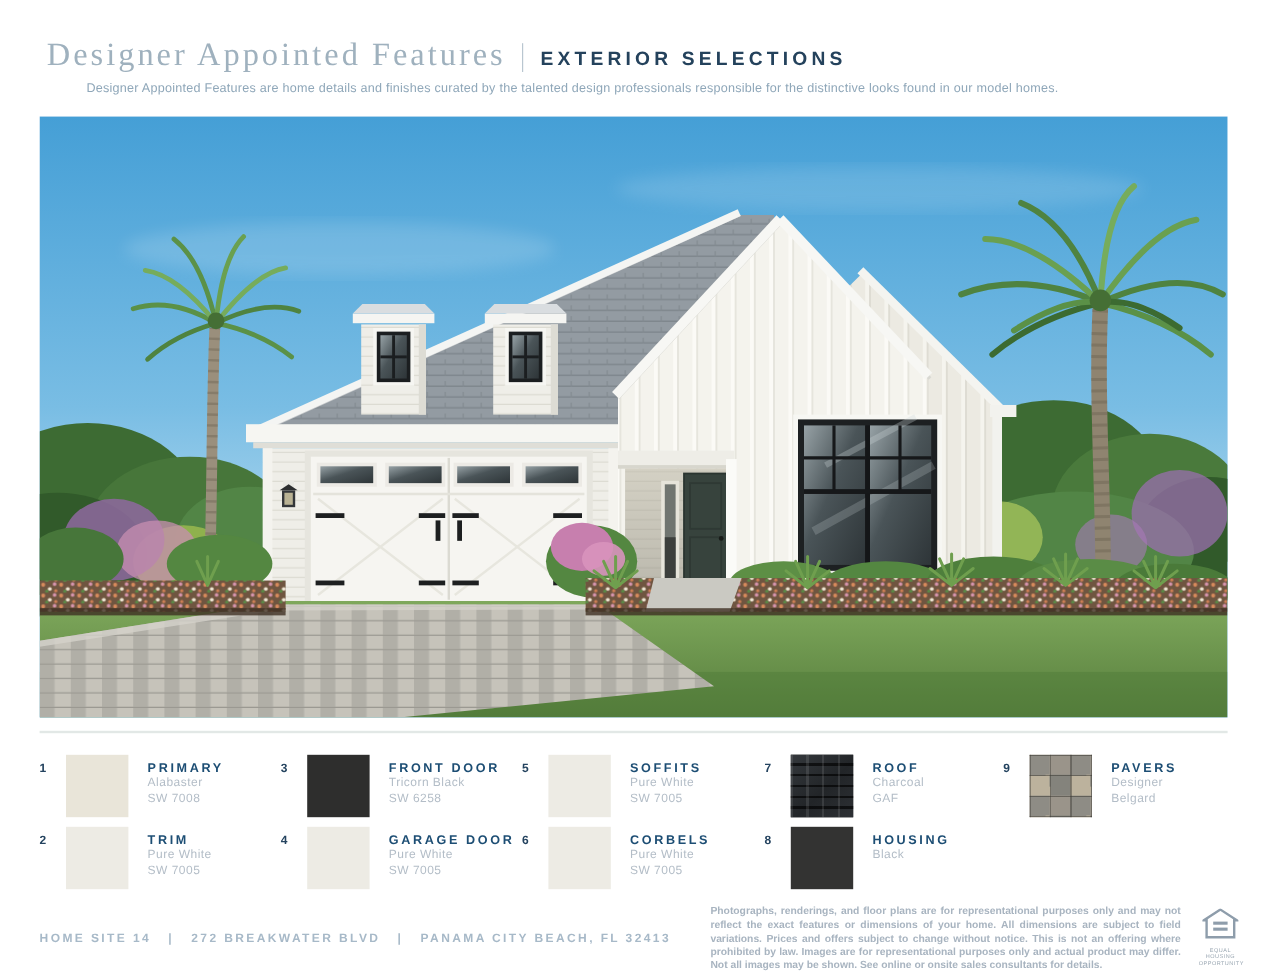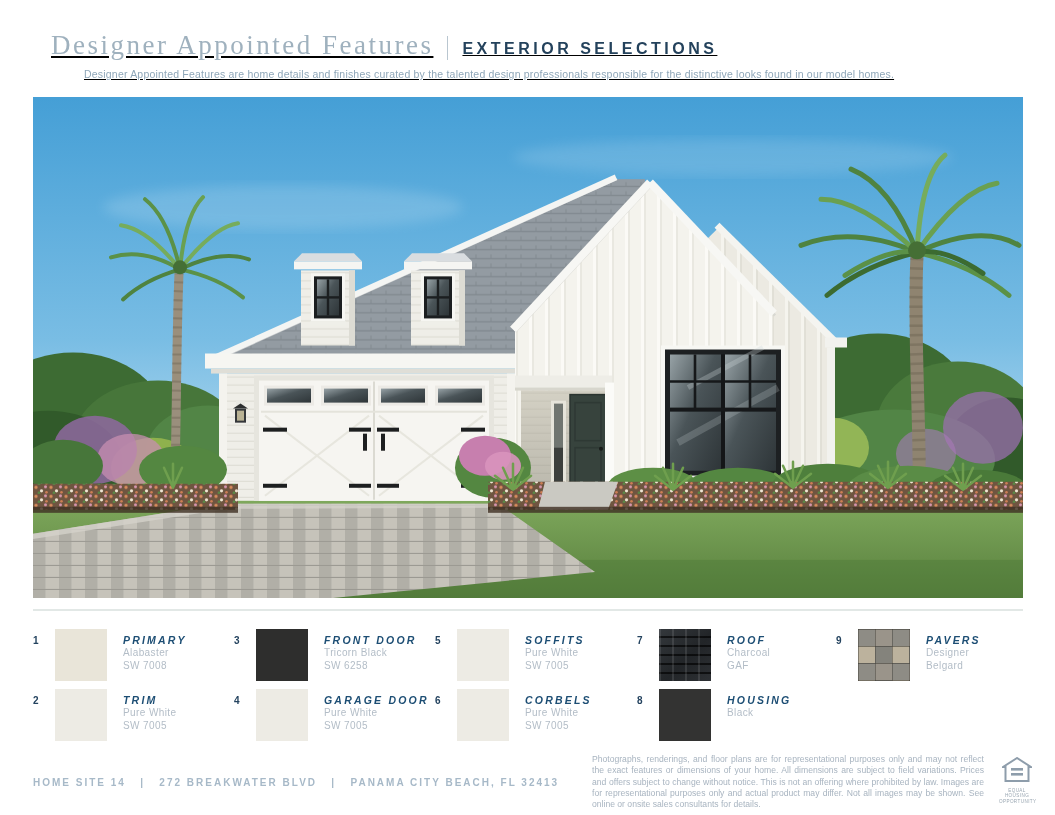--- a/index.html
+++ b/index.html
@@ -1,59 +1,59 @@
 <!DOCTYPE html>
 <html><head>
 <meta charset="utf-8">
 <style>
   html,body{margin:0;padding:0;background:#ffffff;}
   body{width:1055px;height:815px;position:relative;overflow:hidden;
        font-family:"Liberation Sans",sans-serif;-webkit-font-smoothing:antialiased;}
 
   
-  .header{position:absolute;left:51px;top:30px;width:990px;text-decoration:underline;}
+  .header{position:absolute;left:39px;top:30px;width:990px;}
   .title-row{display:flex;align-items:baseline;gap:14px;}
   .title-serif{font-family:"Liberation Serif","DejaVu Serif",serif;
     font-size:27px;letter-spacing:2.5px;color:#9fb1be;font-weight:400;}
   .title-bar{width:1px;height:24px;background:#b9c6d0;align-self:center;margin-top:4px;}
   .title-caps{font-size:16px;font-weight:700;letter-spacing:3.5px;color:#24425c;text-align:center;}
   .subtitle{margin-top:7px;font-size:10.5px;letter-spacing:.2px;color:#8fa7b9;padding-left:33px;}
 
   
   .photo{position:absolute;left:33px;top:97px;width:990px;height:501px;overflow:hidden;background:#9ecbe8;}
   .photo svg{display:block;}
 
   
   .divider{position:absolute;left:33px;top:609px;width:990px;height:2px;background:#e2e8e6;}
 
   
   .legend-item{position:absolute;display:flex;align-items:flex-start;}
   .legend-num{width:14px;padding-top:6px;font-size:10px;font-weight:700;color:#24435f;}
   .legend-swatch{width:52px;height:52px;margin-left:8px;flex:0 0 auto;}
   .legend-text{margin-left:16px;padding-top:5px;}
-  .legend-label{font-size:10.5px;font-weight:700;letter-spacing:2.2px;color:#1d4e74;font-style:italic;}
+  .legend-label{font-size:10.5px;font-weight:700;letter-spacing:2.2px;color:#1d4e74;}
   .legend-line{font-size:10px;color:#b3bdc7;line-height:13px;letter-spacing:.4px;}
   .legend-line:first-of-type{margin-top:7px;}
   .sw-shingles{background-color:#26292c;
     background-image:
       repeating-linear-gradient(90deg,rgba(255,255,255,.10) 0 2px,rgba(0,0,0,0) 2px 13px),
       repeating-linear-gradient(0deg,rgba(0,0,0,0) 0 7px,rgba(0,0,0,.65) 7px 9px),
       linear-gradient(135deg,#34383c 0%,#222528 55%,#2d3034 100%);}
   .sw-pavers{background-color:#8f8d86;
     background-image:
       repeating-linear-gradient(0deg,rgba(60,58,52,.55) 0 1px,rgba(0,0,0,0) 1px 17px),
       repeating-linear-gradient(90deg,rgba(60,58,52,.45) 0 1px,rgba(0,0,0,0) 1px 17px),
       conic-gradient(#9a948a 25%,#84837c 0 50%,#bcb29d 0 75%,#8e8c85 0);
     background-size:auto,auto,34px 34px;}
 
   
   .footer-left{position:absolute;left:33px;top:759px;font-size:10px;font-weight:700;
     letter-spacing:2px;color:#a7b9c8;line-height:16px;white-space:pre;}
   .disclaimer{position:absolute;left:592px;top:754px;width:392px;font-size:8.6px;
-    line-height:11.3px;color:#a8b4c0;text-align:justify;}
+    line-height:11.3px;color:#a8b4c0;text-align:justify;font-weight:bold;}
   .eho{position:absolute;left:999px;top:757px;width:36px;text-align:center;}
   .eho-text{font-size:4.6px;line-height:5.4px;color:#9aa7b2;letter-spacing:.4px;margin-top:1px;white-space:pre-line;}
 </style>
 </head>
 <body>
 
 <div class="header">
   <div class="title-row">
     <span class="title-serif">Designer Appointed Features</span>
     <span class="title-bar"></span>

